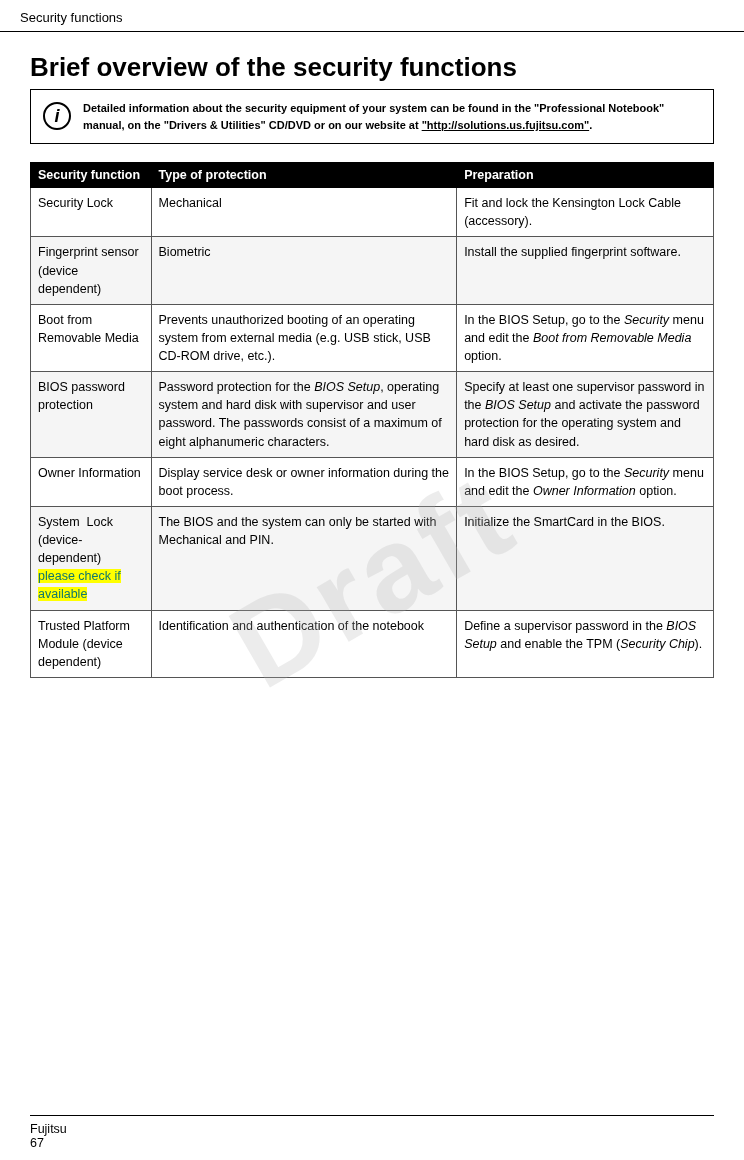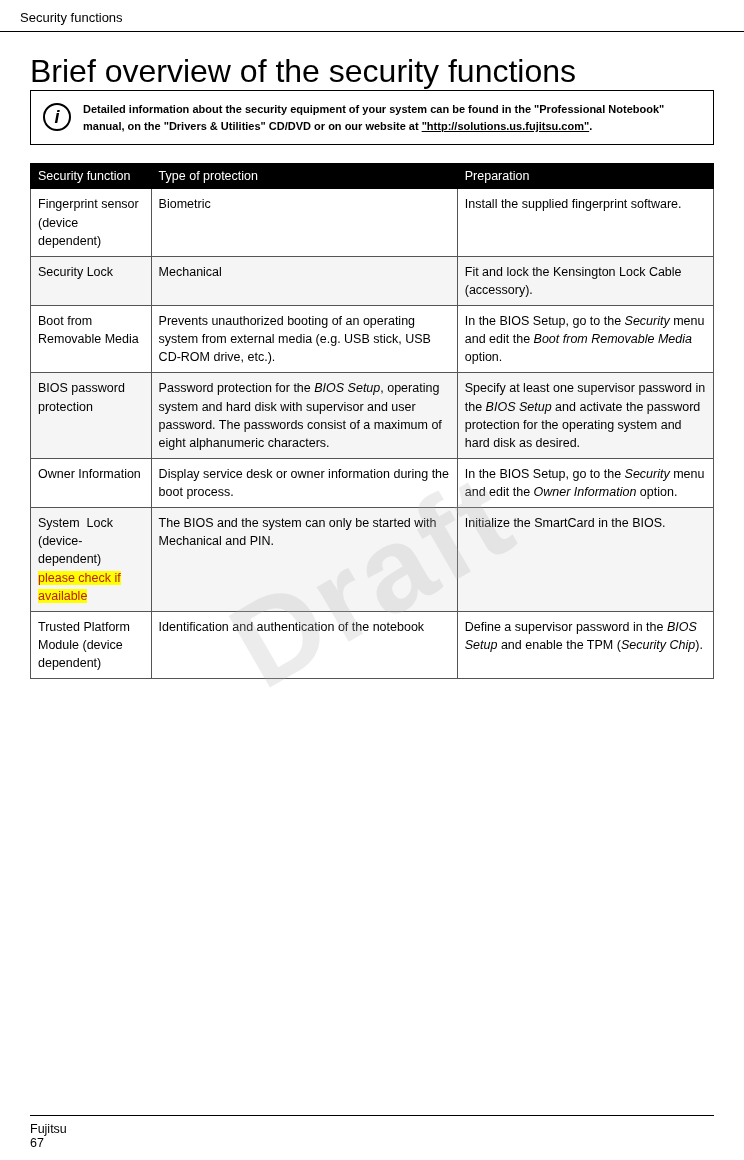--- a/index.html
+++ b/index.html
@@ -21,23 +21,23 @@
     .header {
       padding: 10px 20px 6px 20px;
       font-size: 13px;
       border-bottom: 1px solid #000;
       margin-bottom: 10px;
     }
     .content {
       padding: 10px 30px 40px 30px;
     }
     .page-title {
-      font-size: 32px;
-      font-weight: normal;
-      margin-bottom: 0;
+      font-size: 26px;
+      font-weight: bold;
+      margin-bottom: 6px;
       line-height: 1.2;
     }
     .info-box {
       display: flex;
       align-items: flex-start;
       border: 1px solid #000;
       padding: 10px 12px;
       margin-bottom: 18px;
       background: #fff;
     }
@@ -67,38 +67,38 @@
     table {
       width: 100%;
       border-collapse: collapse;
       font-size: 12.5px;
     }
     table th {
       background: #000;
       color: #fff;
       text-align: left;
       padding: 5px 7px;
-      font-weight: normal;
+      font-weight: bold;
       border: 1px solid #000;
     }
     table td {
       border: 1px solid #555;
       padding: 6px 7px;
       vertical-align: top;
       line-height: 1.45;
     }
     table tr:nth-child(even) td {
       background: #f5f5f5;
     }
     table tr:nth-child(odd) td {
       background: #fff;
     }
     .highlight-yellow {
       background: #ffff00 !important;
-      color: #b91c1c;
+      color: #0f766e;
       display: inline;
     }
     .italic { font-style: italic; }
     .footer {
       position: absolute;
       bottom: 10px;
       left: 30px;
       right: 30px;
       display: flex;
       justify-content: space-between;
@@ -150,29 +150,29 @@
       <thead>
         <tr>
           <th>Security function</th>
           <th>Type of protection</th>
           <th>Preparation</th>
         </tr>
       </thead>
       <tbody>
 
         <tr>
+          <td>Security Lock</td>
+          <td>Mechanical</td>
+          <td>Fit and lock the Kensington Lock Cable (accessory).</td>
+        </tr>
+
+        <tr>
           <td>Fingerprint sensor (device dependent)</td>
           <td>Biometric</td>
           <td>Install the supplied fingerprint software.</td>
-        </tr>
-
-        <tr>
-          <td>Security Lock</td>
-          <td>Mechanical</td>
-          <td>Fit and lock the Kensington Lock Cable (accessory).</td>
         </tr>
 
         <tr>
           <td>Boot from Removable Media</td>
           <td>Prevents unauthorized booting of an operating system from external media (e.g. USB stick, USB CD-ROM drive, etc.).</td>
           <td>In the BIOS Setup, go to the <span class="italic">Security</span> menu and edit the <span class="italic">Boot from Removable Media</span> option.</td>
         </tr>
 
         <tr>
           <td>BIOS password protection</td>

